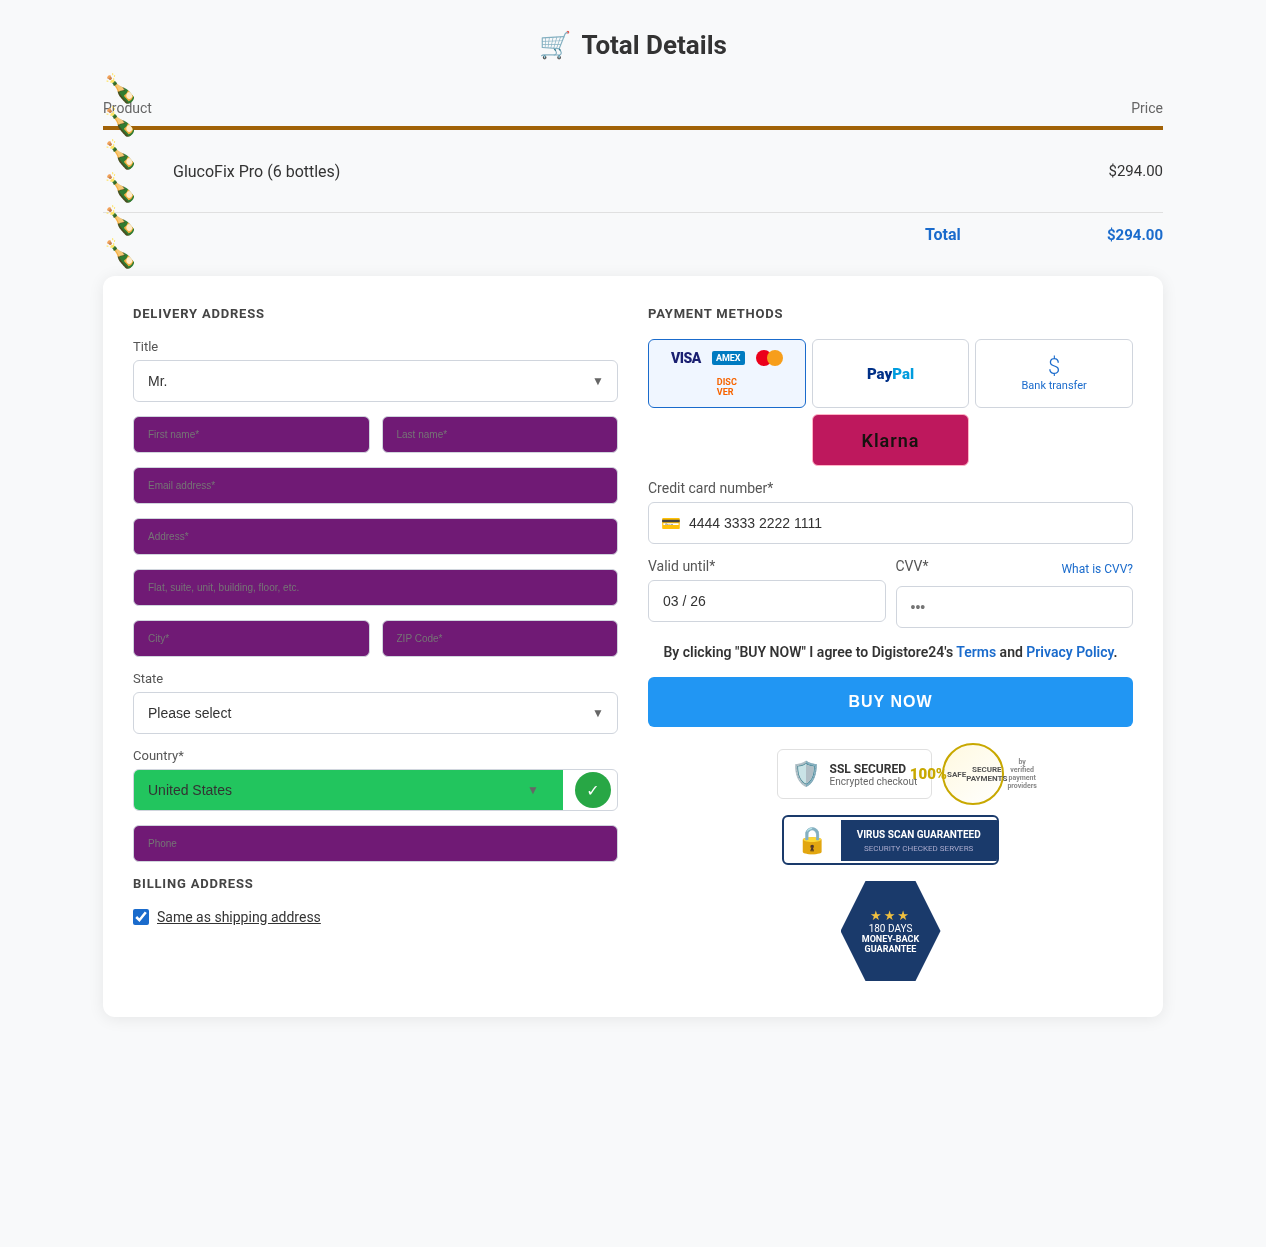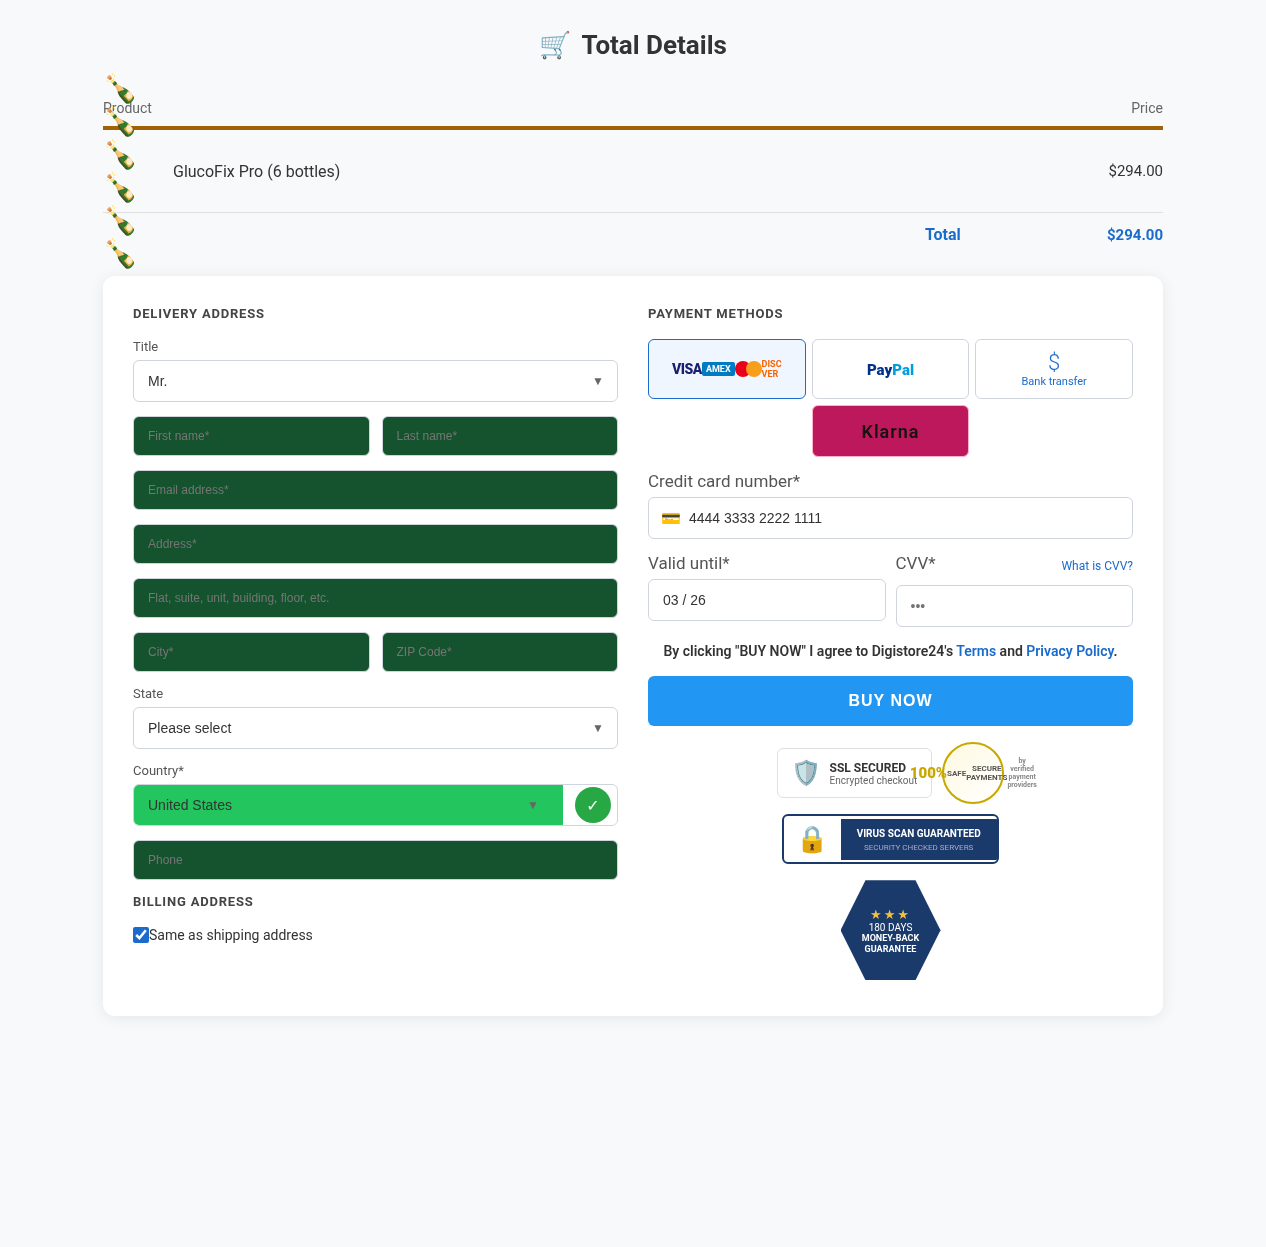--- a/index.html
+++ b/index.html
@@ -88,24 +88,24 @@
 
     .form-group { margin-bottom: 14px; }
     .form-row { display: flex; gap: 12px; margin-bottom: 14px; }
     .form-row .form-input { flex: 1; }
 
     .form-input {
       width: 100%;
       padding: 12px 14px;
       border: 1px solid #d0d5dd;
       border-radius: 6px;
-      font-size: 12px;
+      font-size: 10px;
       color: #aaa;
       outline: none;
-      background: #14532d;
+      background: #701a75;
     }
 
     .select-wrapper {
       position: relative;
     }
     .select-wrapper select {
       width: 100%;
       padding: 12px 14px;
       border: 1px solid #d0d5dd;
       border-radius: 6px;
@@ -159,21 +159,22 @@
     .field-label {
       font-size: 13px;
       color: #555;
       margin-bottom: 6px;
     }
 
     .billing-section { margin-top: 10px; }
     .checkbox-row {
       display: flex;
       align-items: center;
-      gap: 0;
+      gap: 8px;
+      text-decoration: underline;
     }
     .checkbox-row input[type="checkbox"] {
       width: 16px;
       height: 16px;
       accent-color: #1a6bcc;
     }
     .checkbox-label { font-size: 14px; color: #333; }
 
     
     .payment-methods-grid {
@@ -193,21 +194,21 @@
       cursor: pointer;
       min-height: 52px;
     }
     .payment-method-btn.selected {
       border-color: #1a6bcc;
       background: #f0f6ff;
     }
     .cards-group {
       display: flex;
       flex-wrap: wrap;
-      gap: 0;
+      gap: 11px;
       align-items: center;
       justify-content: center;
     }
     .visa-text {
       font-weight: 900;
       font-size: 14px;
       color: #1a1f71;
       letter-spacing: -0.5px;
     }
     .amex-badge {
@@ -239,21 +240,21 @@
       color: #f76400;
     }
     .klarna-btn {
       grid-column: 2;
       background: #ffb3c7;
       border-color: #ffb3c7;
       border-radius: 6px;
     }
 
     .payment-field-label {
-      font-size: 17px;
+      font-size: 14px;
       color: #555;
       margin-bottom: 6px;
     }
     .cc-input-wrapper {
       border: 1px solid #d0d5dd;
       border-radius: 6px;
       display: flex;
       align-items: center;
       padding: 0 12px;
       margin-bottom: 14px;

